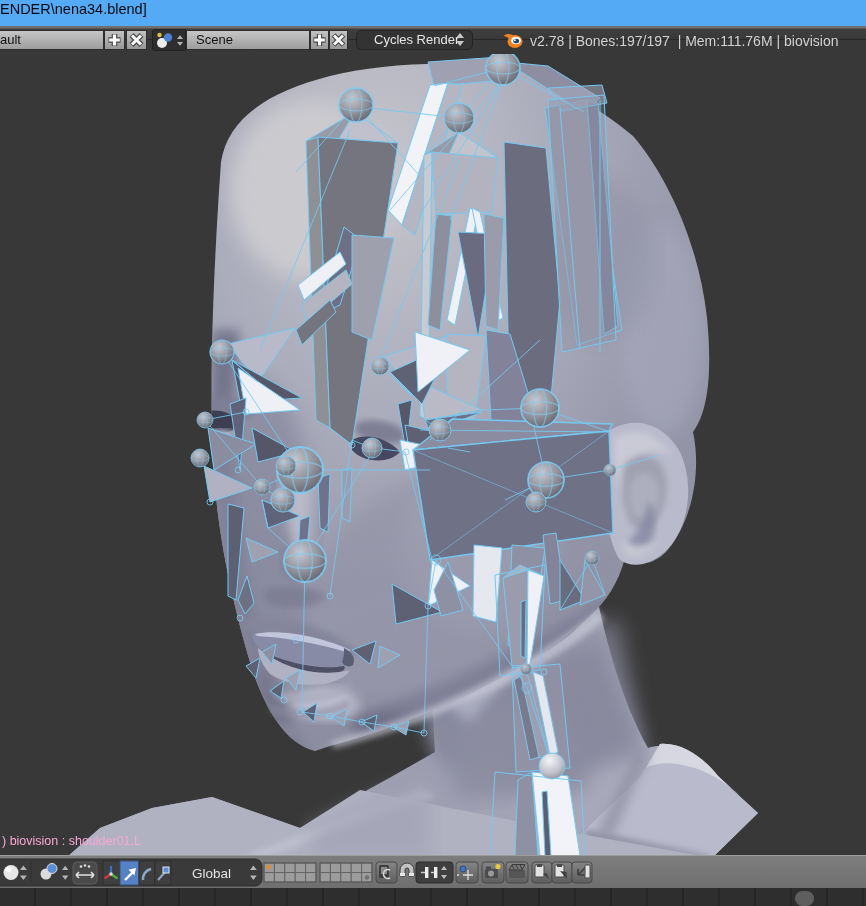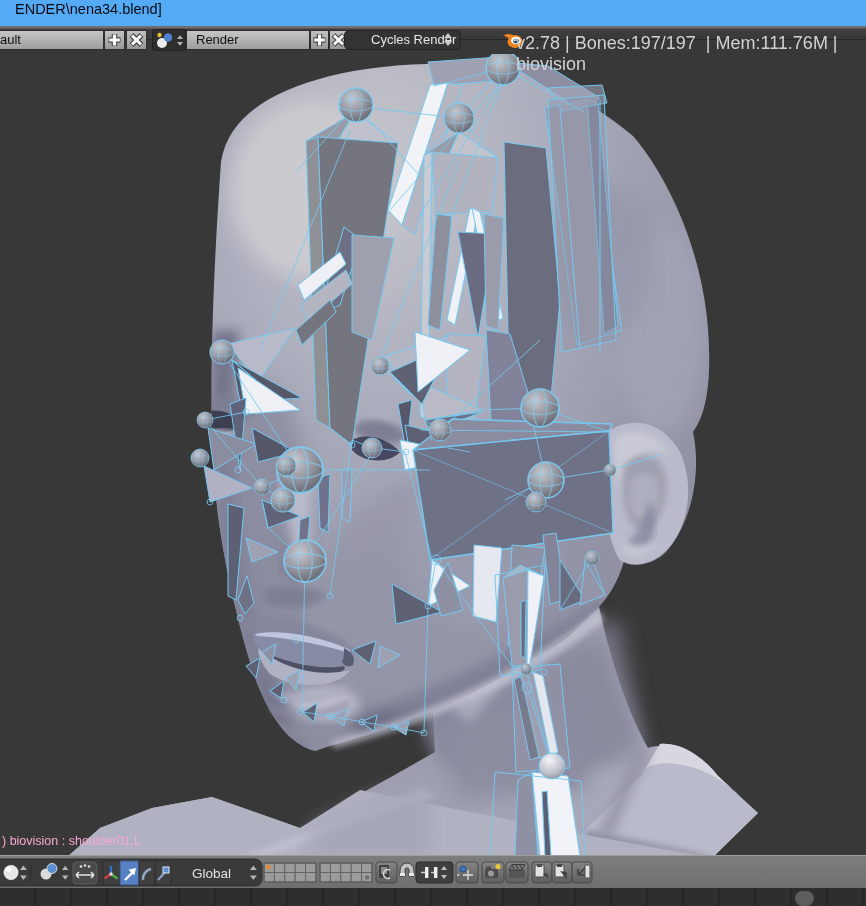--- a/index.html
+++ b/index.html
@@ -1,25 +1,25 @@
 <!DOCTYPE html>
 <html><head><meta charset="utf-8"><style>
 *{margin:0;padding:0;box-sizing:border-box}
 body{width:866px;height:906px;overflow:hidden;font-family:"Liberation Sans",sans-serif;background:#383838}
 #root{position:absolute;left:0;top:0;width:866px;height:906px}
-#titlebar{position:absolute;left:0;top:0;width:866px;height:26px;background:#55aaf6;color:#0a0a10;font-size:14.5px;line-height:19px;padding-left:15px}
+#titlebar{position:absolute;left:0;top:0;width:866px;height:26px;background:#55aaf6;color:#0a0a10;font-size:14.5px;line-height:19px;padding-left:0px}
 #infobar{position:absolute;left:0;top:26px;width:866px;height:14px;background:linear-gradient(#707070 0,#707070 2px,#3e3e3e 3px,#393939 100%);border-bottom:1px solid #282828}
 .fld{position:absolute;height:20px;top:4px;background:linear-gradient(#c6c6c6,#9d9d9d);border:1px solid #2e2e2e;color:#111;font-size:13px;line-height:18px}
 .btn{position:absolute;height:20px;top:4px;background:linear-gradient(#c2c2c2,#989898);border:1px solid #2e2e2e}
 #vheader{position:absolute;left:0;top:855px;width:866px;height:44px;background:linear-gradient(#7d7d7d,#6b6b6b);border-top:1px solid #9d9d9d;border-bottom:1px solid #454545}
 #timeline{position:absolute;left:0;top:888px;width:866px;height:18px;background:#2e2e2e}
 #timeline .ticks{position:absolute;left:0;top:0;width:866px;height:18px;background:repeating-linear-gradient(90deg,#2e2e2e 0,#2e2e2e 34px,#262626 34px,#262626 36px)}
 #objinfo{position:absolute;left:2px;top:834px;color:#f9a8d4;font-size:12.5px}
 .darkdd{position:absolute;background:#333;border:1px solid #242424;border-radius:5px;color:#e6e6e6;font-size:13px}
-#verstext{position:absolute;left:516px;top:7px;color:#d2d2d2;font-size:18px}
+#verstext{position:absolute;left:530px;top:7px;color:#d2d2d2;font-size:14px}
 </style></head>
 <body>
 <div id="root">
 <svg id="scene" style="position:absolute;left:0;top:54px" width="866" height="801" viewBox="0 54 866 801">
 <defs>
 <radialGradient id="hg" cx="0.34" cy="0.16" r="0.95">
  <stop offset="0" stop-color="#c6c6cc"></stop>
           <stop offset="0.3" stop-color="#b0b1bf"></stop>
  <stop offset="0.62" stop-color="#9a9bad"></stop>
           <stop offset="0.85" stop-color="#8f90a2"></stop>
@@ -331,30 +331,30 @@
           <path d="M5,4.5 L14,13.5 M14,4.5 L5,13.5" stroke="#fafafa" stroke-width="3" fill="none"></path>
         </svg></div>
  <div style="position:absolute;left:152px;top:3px;width:34px;height:22px;background:#2e2e2e;border:1px solid #222;border-radius:3px 0 0 3px">
    <svg width="32" height="20">
           <circle cx="9" cy="13" r="5" fill="#ededed"></circle>
           <circle cx="15" cy="7.5" r="4.2" fill="#4f7fd0"></circle>
           <circle cx="6.5" cy="5" r="2.2" fill="#e2c23c"></circle>
           <path d="M24,9 l3,-3.8 3,3.8 z M24,12 l3,3.8 3,-3.8 z" fill="#b5b5b5"></path>
         </svg>
  </div>
- <div class="fld" style="left:186px;width:124px;padding-left:9px">Render</div>
+ <div class="fld" style="left:186px;width:124px;padding-left:9px">Scene</div>
  <div class="btn" style="left:310px;width:19px"><svg width="17" height="18">
           <path d="M8.5,3 V15 M2.5,9 H14.5" stroke="#4a4a4a" stroke-width="5.4" fill="none"></path>
           <path d="M8.5,3.6 V14.4 M3.2,9 H13.8" stroke="#fafafa" stroke-width="3" fill="none"></path>
         </svg></div>
  <div class="btn" style="left:329px;width:19px"><svg width="17" height="18">
           <path d="M3.5,4 L13.5,14 M13.5,4 L3.5,14" stroke="#4a4a4a" stroke-width="5.2" fill="none"></path>
           <path d="M4,4.5 L13,13.5 M13,4.5 L4,13.5" stroke="#fafafa" stroke-width="2.8" fill="none"></path>
         </svg></div>
- <div class="darkdd" style="left:344px;top:4px;width:117px;height:20px;line-height:18px;padding-left:26px">Cycles Render
+ <div class="darkdd" style="left:356px;top:4px;width:117px;height:20px;line-height:18px;padding-left:17px">Cycles Render
    <svg width="12" height="16" style="position:absolute;right:6px;top:1px">
           <path d="M2,6 l4,-5 4,5 z" fill="#c9c9c9"></path>
           <path d="M2,9 l4,5 4,-5 z" fill="#c9c9c9"></path>
         </svg>
  </div>
  <svg width="22" height="18" style="position:absolute;left:502px;top:5px">
         <ellipse cx="13" cy="10.5" rx="7.5" ry="6.5" fill="#f0821f"></ellipse>
         <path d="M1.5,4.5 C5,2 10,2.5 13,5.5 L10,9 C7,6.5 4,6 1.5,4.5 Z" fill="#f0821f"></path>
         <ellipse cx="14" cy="9.5" rx="5" ry="3.8" fill="#fcfcfc"></ellipse>
         <ellipse cx="14.2" cy="10" rx="3" ry="2.3" fill="#1e4a6e"></ellipse>

